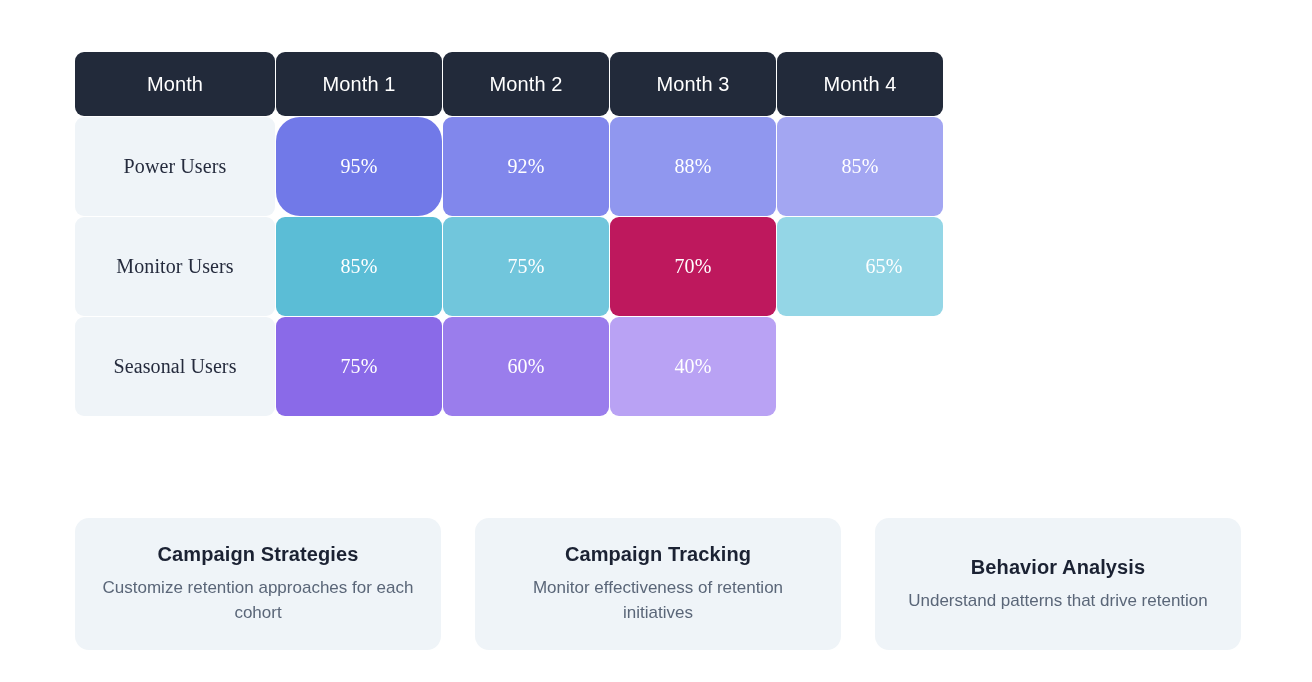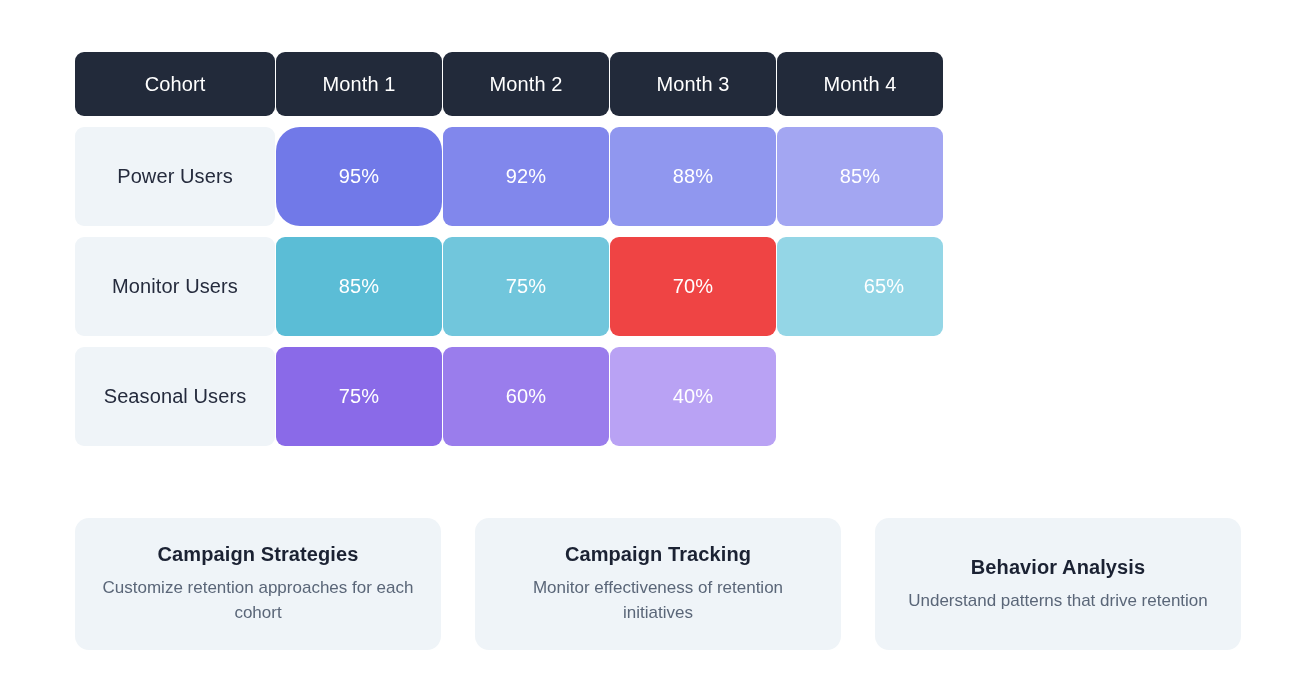--- a/index.html
+++ b/index.html
@@ -25,21 +25,21 @@
     left: 75px;
     top: 52px;
     width: 866px;
   }
 
   .matrix-row {
     display: flex;
     width: 100%;
   }
 
-  .matrix-row + .matrix-row { margin-top: 11px; }
+  .matrix-row + .matrix-row { margin-top: 1px; font-family: Liberation Serif, serif; }
 
   .cell {
     flex: 0 0 166px;
     height: 65px;
     display: flex;
     align-items: center;
     justify-content: center;
     border-radius: 8px;
     font-size: 20px;
     letter-spacing: 0.1px;
@@ -111,40 +111,40 @@
   }
 </style>
 </head>
 <body>
 
 <div class="page">
 
   <div class="matrix">
 
     <div class="matrix-row head-row">
-      <div class="cell label-col">Cohort</div>
+      <div class="cell label-col">Month</div>
       <div class="cell">Month 1</div>
       <div class="cell">Month 2</div>
       <div class="cell">Month 3</div>
       <div class="cell">Month 4</div>
     </div>
 
     <div class="matrix-row data-row">
       <div class="cell label-col">Power Users</div>
       <div class="cell" style="background: rgb(113, 121, 232); border-radius: 24px;">95%</div>
       <div class="cell" style="background: rgb(129, 135, 236);">92%</div>
       <div class="cell" style="background: rgb(144, 151, 239);">88%</div>
       <div class="cell" style="background: rgb(163, 166, 242);">85%</div>
     </div>
 
     <div class="matrix-row data-row">
       <div class="cell label-col">Monitor Users</div>
       <div class="cell" style="background: rgb(91, 189, 214);">85%</div>
       <div class="cell" style="background: rgb(113, 198, 220);">75%</div>
-      <div class="cell" style="background: #ef4444;">70%</div>
+      <div class="cell" style="background: #be185d;">70%</div>
       <div class="cell" style="background: rgb(148, 214, 230); padding-left: 48px;">65%</div>
     </div>
 
     <div class="matrix-row data-row">
       <div class="cell label-col">Seasonal Users</div>
       <div class="cell" style="background: rgb(138, 106, 232);">75%</div>
       <div class="cell" style="background: rgb(154, 125, 236); text-align: right;">60%</div>
       <div class="cell" style="background: rgb(185, 162, 244);">40%</div>
     </div>
 

